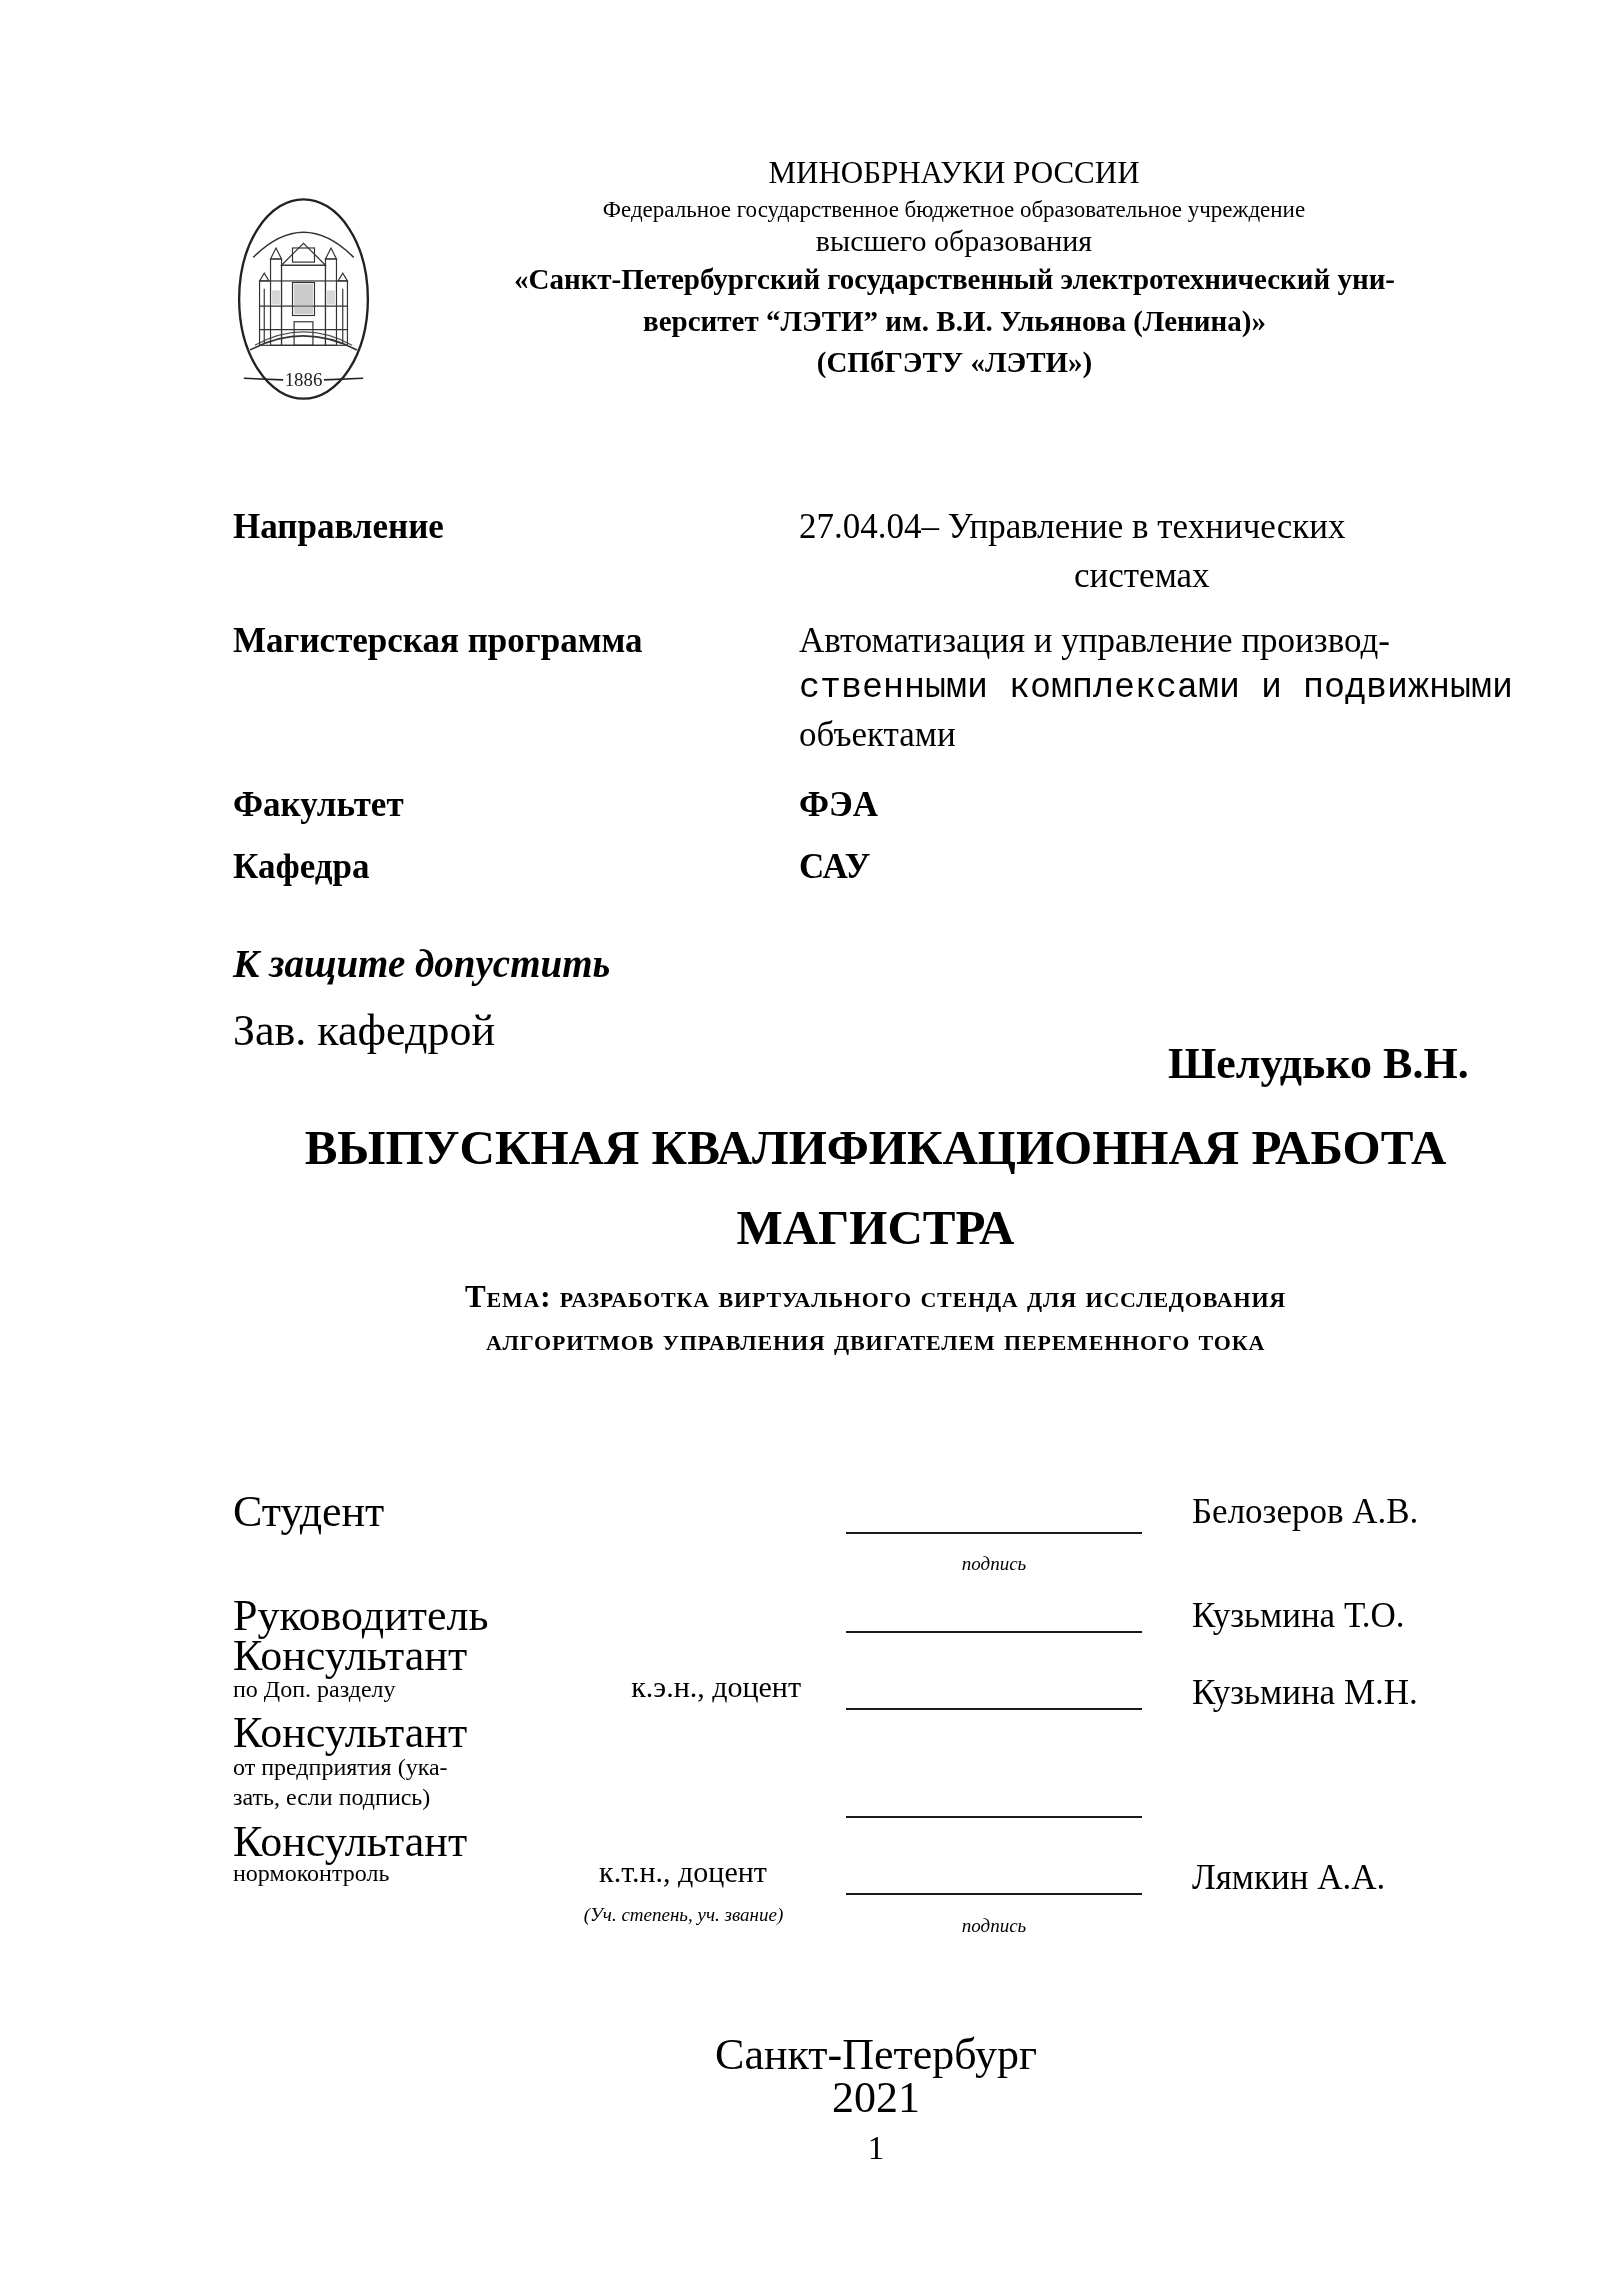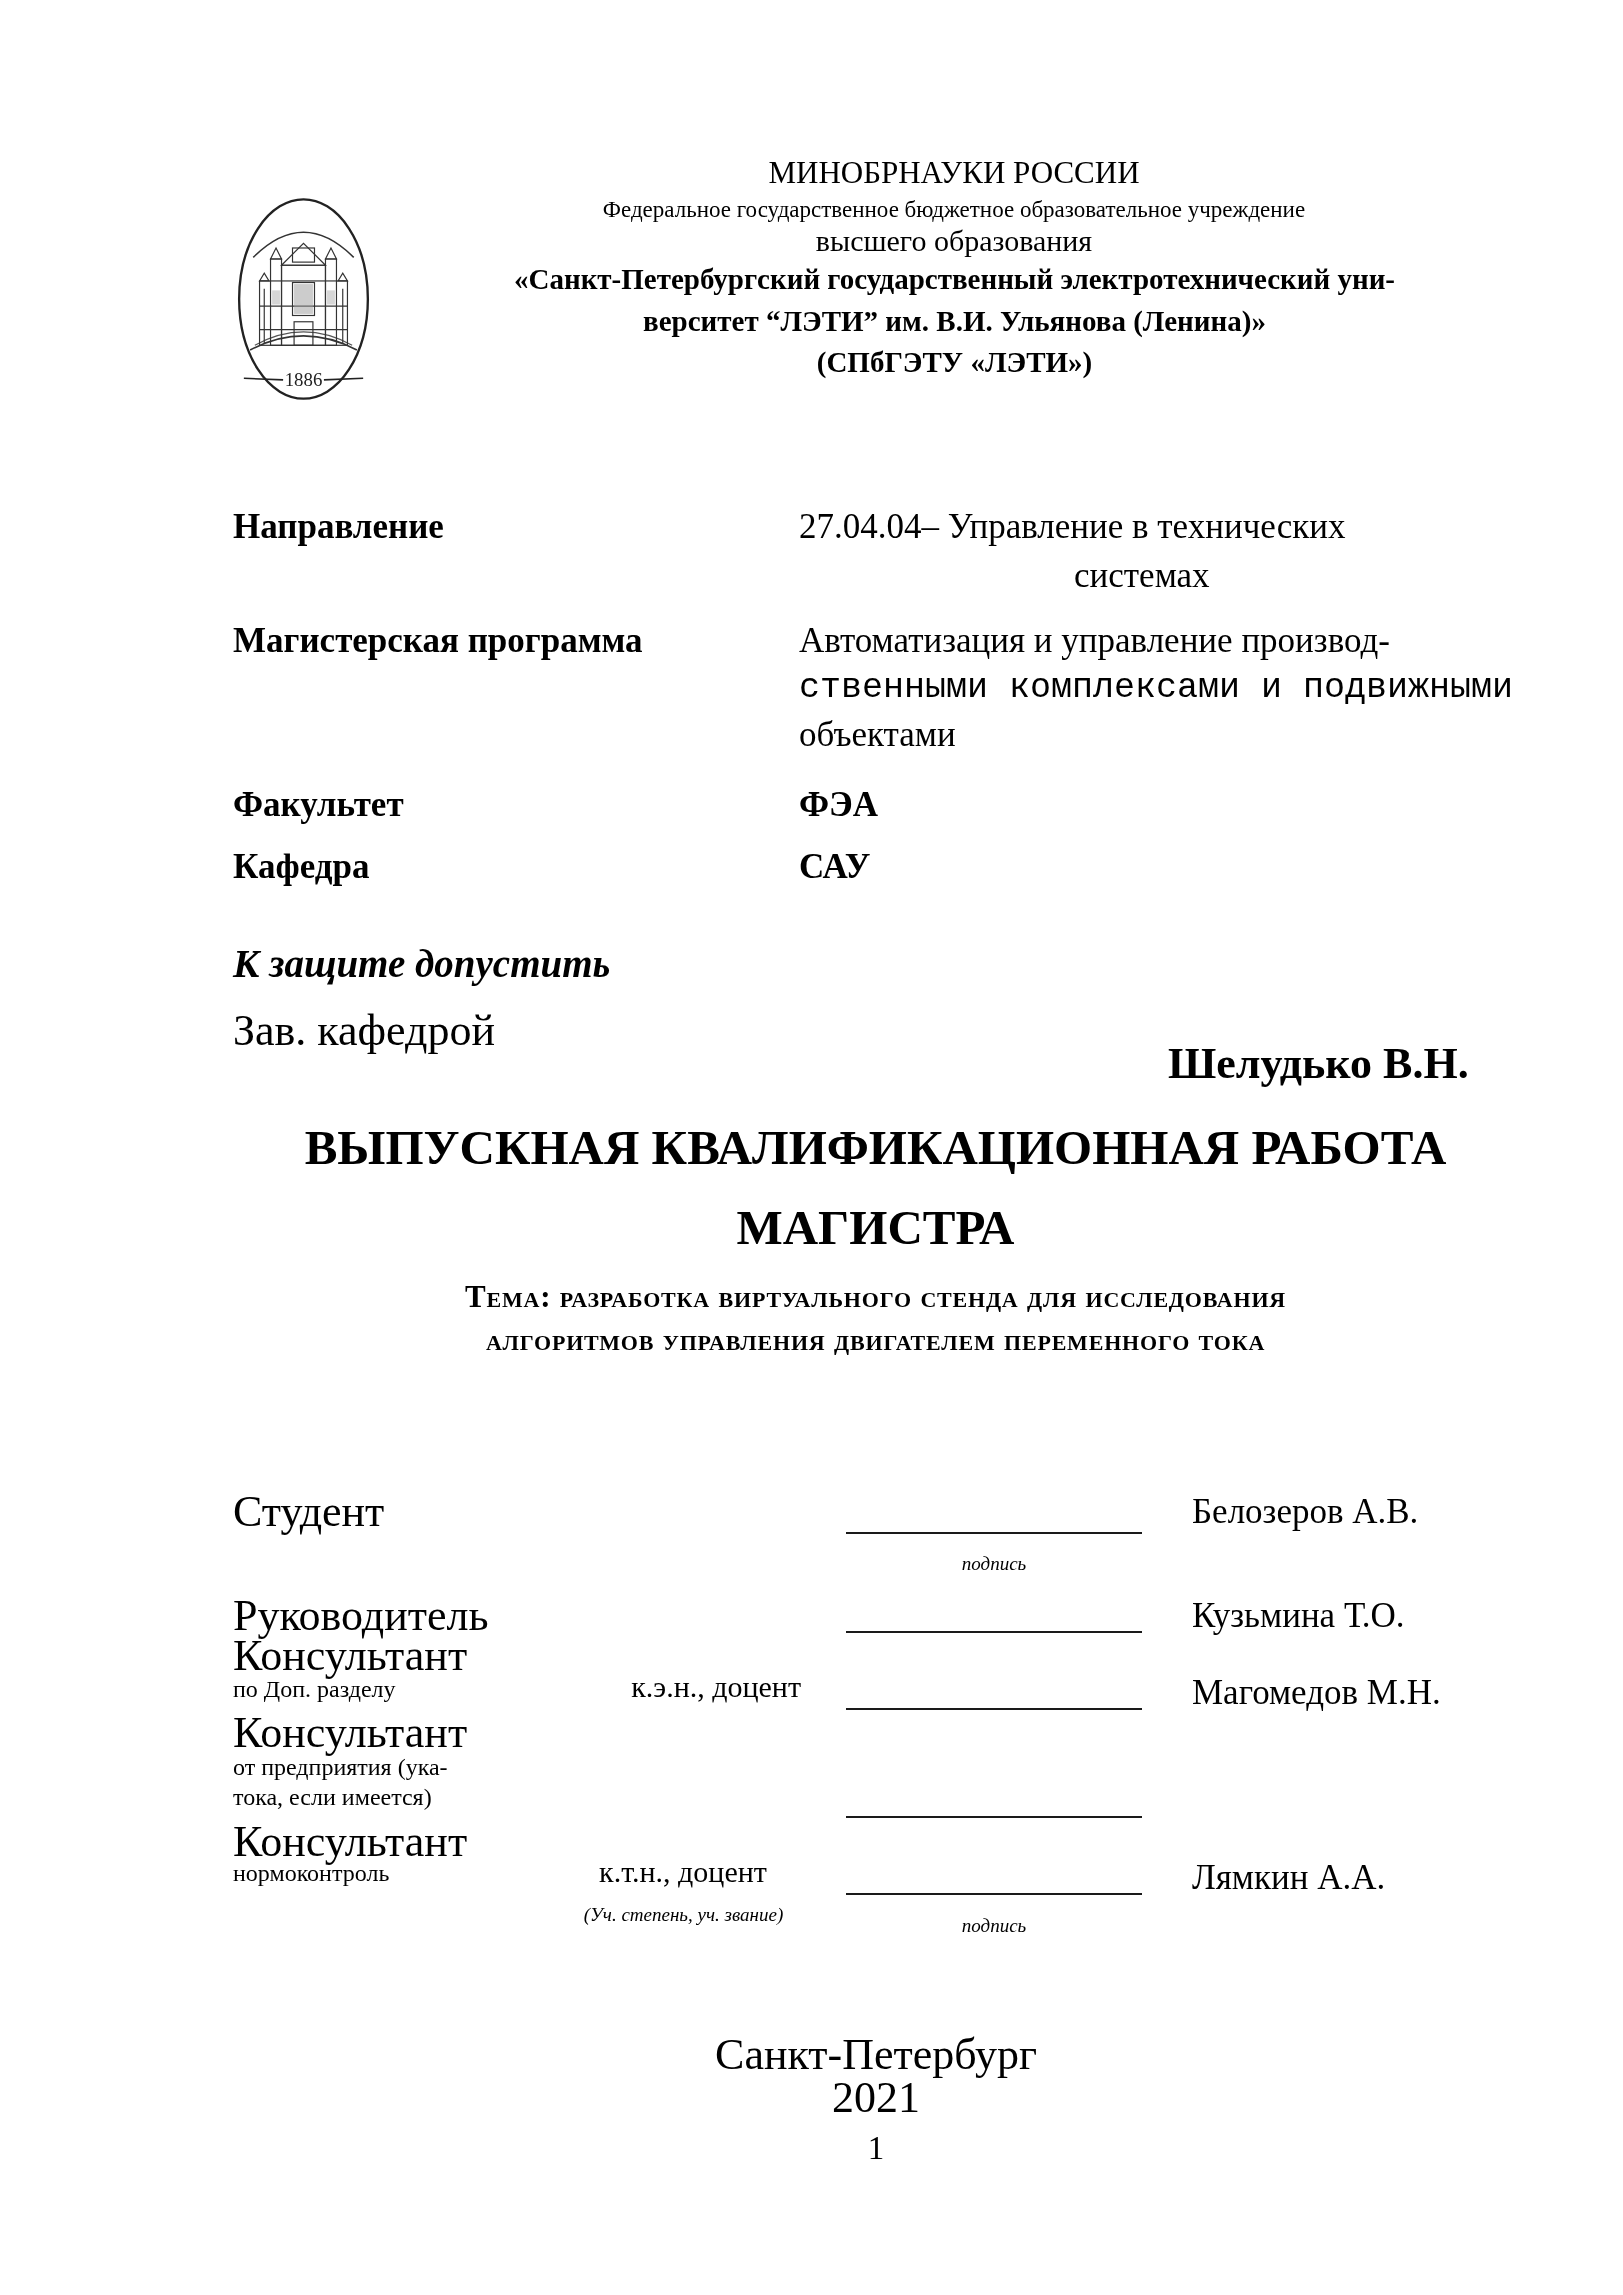--- a/index.html
+++ b/index.html
@@ -104,25 +104,25 @@
 <div class="abs name" style="top:1490px;">Белозеров А.В.</div>
 
 <div class="abs reg" style="left:233px; top:1594px;">Руководитель</div>
 <div class="sigline" style="top:1631px;"></div>
 <div class="abs name" style="top:1594px;">Кузьмина Т.О.</div>
 
 <div class="abs reg" style="left:233px; top:1634px;">Консультант</div>
 <div class="abs small" style="left:233px; top:1674px;">по Доп. разделу</div>
 <div class="abs deg" style="top:1669px;text-align:right;">к.э.н., доцент</div>
 <div class="sigline" style="top:1708px;"></div>
-<div class="abs name" style="top:1671px;">Магомедов М.Н.</div>
+<div class="abs name" style="top:1671px;">Кузьмина М.Н.</div>
 
 <div class="abs reg" style="left:233px; top:1711px;">Консультант</div>
 <div class="abs small" style="left:233px; top:1752px;">от предприятия (ука-</div>
-<div class="abs small" style="left:233px; top:1782px;">тока, если имеется)</div>
+<div class="abs small" style="left:233px; top:1782px;">зать, если подпись)</div>
 <div class="sigline" style="top:1816px;"></div>
 
 <div class="abs reg" style="left:233px; top:1820px;">Консультант</div>
 <div class="abs small" style="left:233px; top:1858px;">нормоконтроль</div>
 <div class="abs deg" style="top:1854px;">к.т.н., доцент</div>
 <div class="abs tiny" style="left:550px; width:267px; text-align:center; top:1887px;">(Уч. степень, уч. звание)</div>
 <div class="sigline" style="top:1893px;"></div>
 <div class="abs tiny sigcap" style="top:1898px;">подпись</div>
 <div class="abs name" style="top:1856px;">Лямкин А.А.</div>
 

